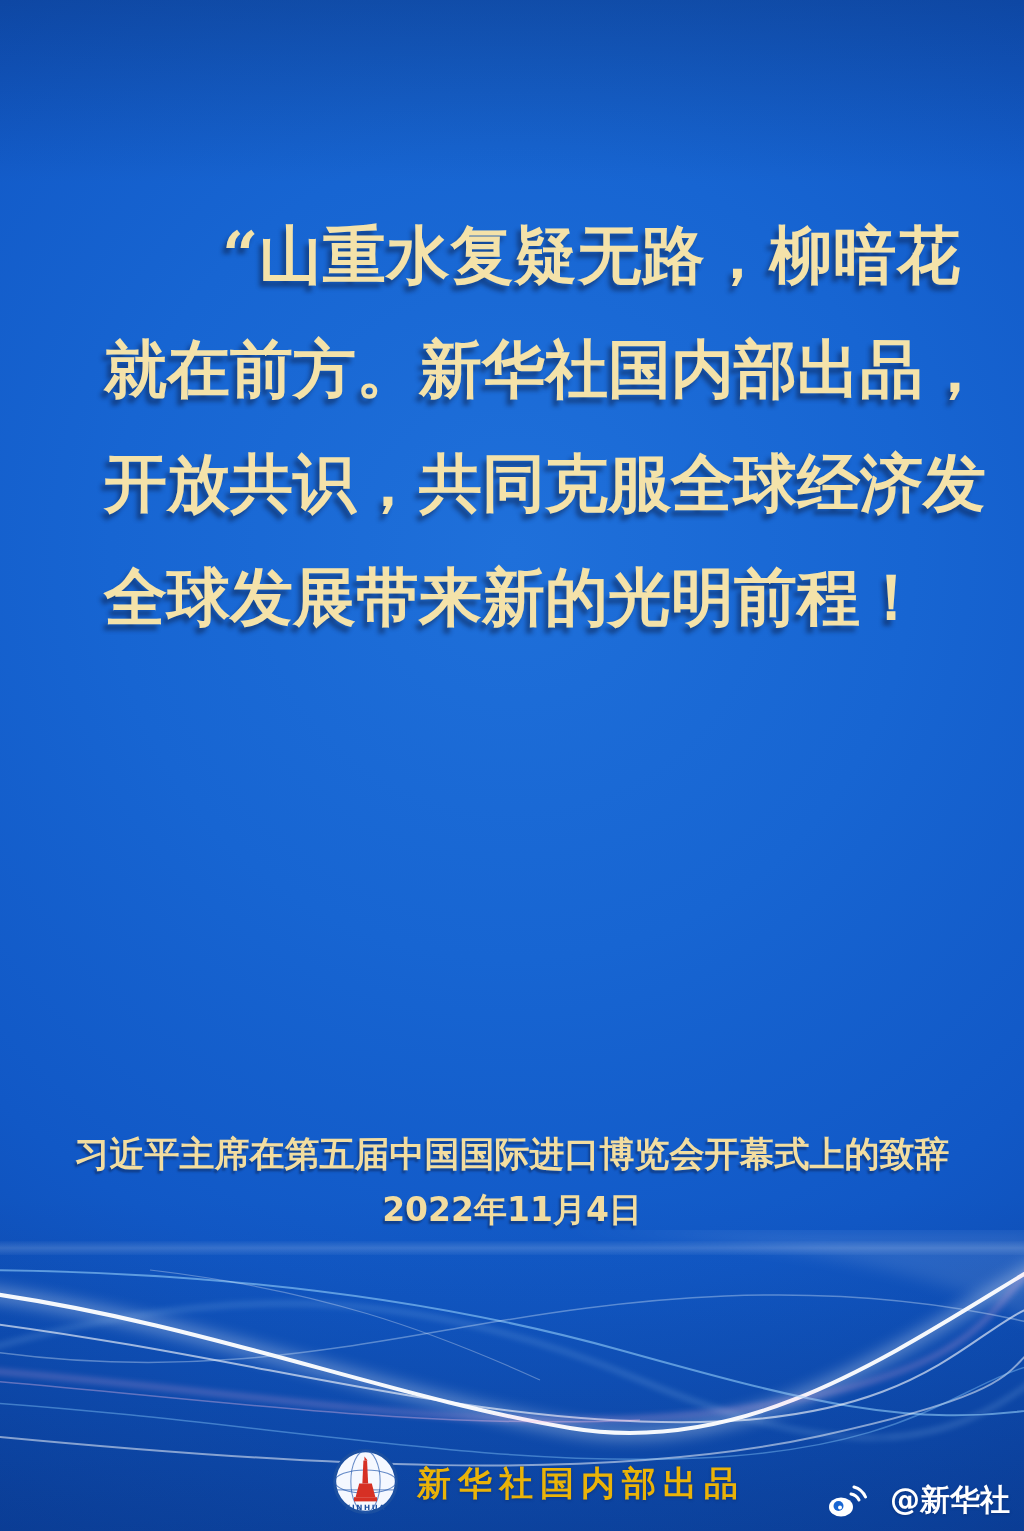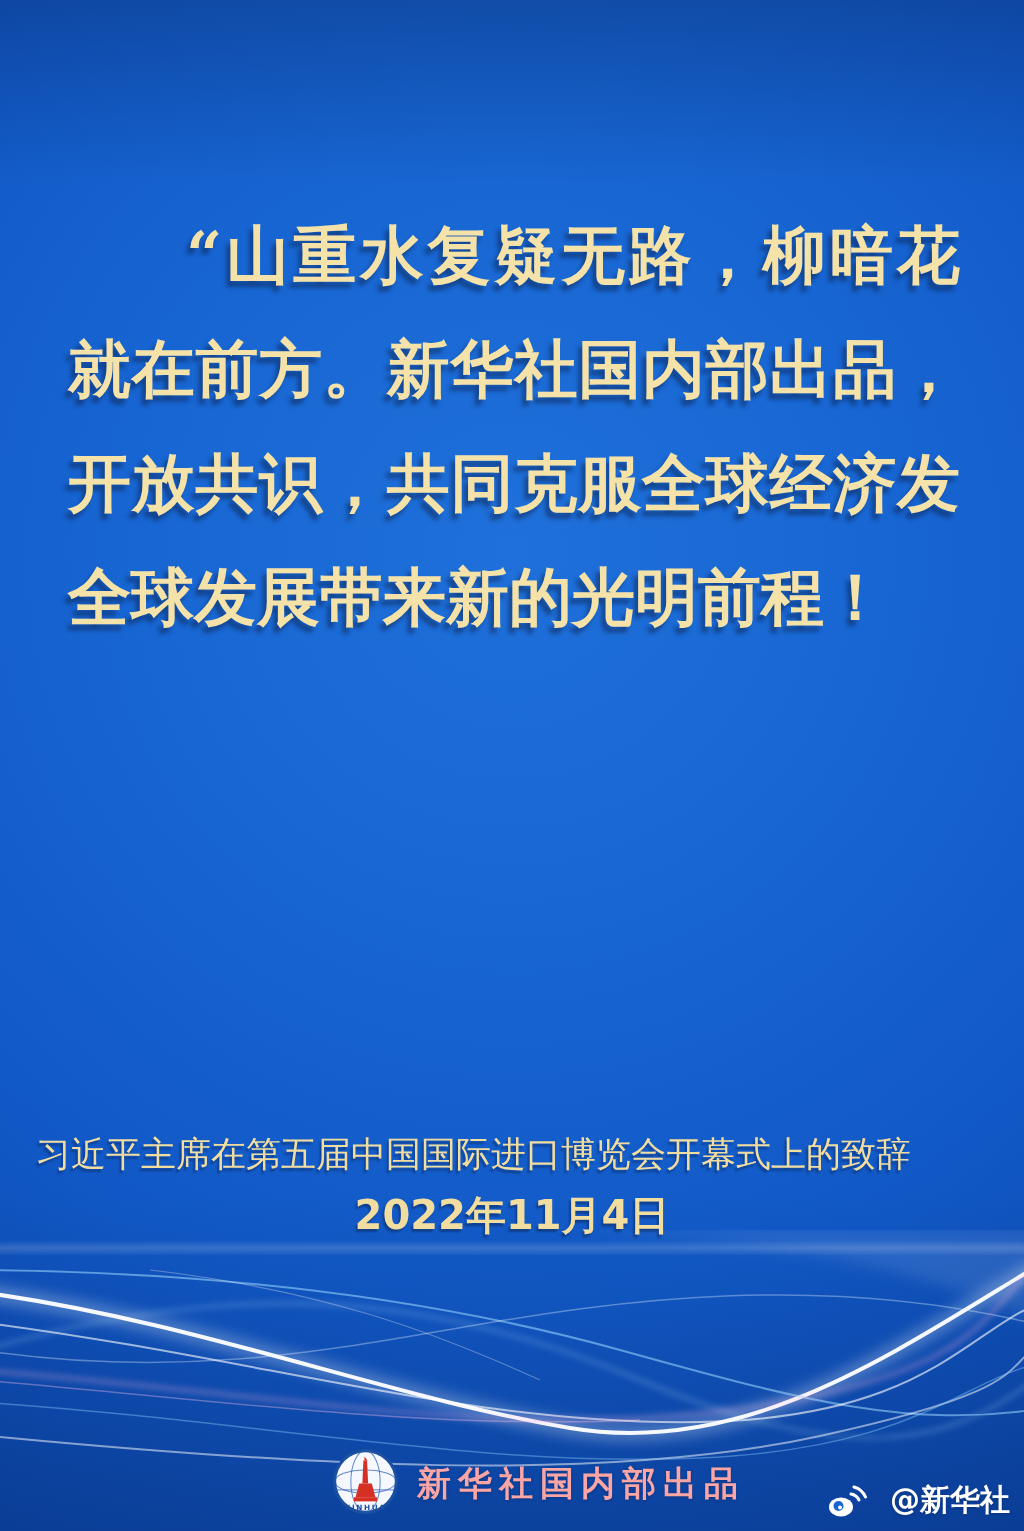--- a/index.html
+++ b/index.html
@@ -19,43 +19,43 @@
     background:linear-gradient(180deg, rgba(5,20,60,.25) 0%, rgba(5,20,60,0) 12%, rgba(5,20,60,0) 78%, rgba(4,16,50,.18) 100%);
     pointer-events:none;
   }
   .quote-block{
     position:absolute;left:68px;right:64px;top:198px;
     color:#f4e2a9;
     font-family:"DejaVu Serif","Liberation Serif",serif;
     font-weight:bold;font-size:63px;line-height:114px;
     text-shadow:-4px 6px 4px rgba(12,24,58,.45);
   }
-  .quote-line{text-align:justify;text-align-last:justify;white-space:nowrap;}
+  .quote-line{text-align:justify;text-align-last:justify;white-space:nowrap;margin-left:36px;}
   .quote-line.first{padding-left:118px;}
   .quote-line.last{text-align:left;text-align-last:left;}
   .caption{
     position:absolute;left:36px;right:36px;top:1133px;
-    text-align:left;color:#f2dda0;font-weight:normal;
+    text-align:center;color:#f2dda0;font-weight:bold;
     font-size:35px;line-height:42px;
     text-shadow:-2px 3px 2px rgba(12,24,58,.4);
   }
   .date{
     position:absolute;left:0;right:0;top:1188px;
-    text-align:center;color:#f2dda0;font-weight:bold;font-size:40px;
+    text-align:center;color:#f2dda0;font-weight:bold;font-size:33px;
     text-shadow:-2px 3px 2px rgba(12,24,58,.4);
   }
   .light-band{
     position:absolute;left:0;right:0;top:1241px;height:14px;
     background:linear-gradient(180deg, rgba(255,255,255,.02), rgba(255,255,255,.16) 50%, rgba(255,255,255,.03));
   }
   .waves{position:absolute;left:0;top:1230px;width:1024px;height:301px;}
   .footer-logo{position:absolute;left:332px;top:1448px;width:67px;height:67px;}
   .producer{
     position:absolute;left:417px;top:1461px;
-    color:#fca5a5;font-size:34px;font-weight:bold;letter-spacing:7px;
+    color:#eab308;font-size:34px;font-weight:bold;letter-spacing:7px;
     text-shadow:0 1px 3px rgba(10,30,80,.4);
   }
   .watermark{
     position:absolute;right:14px;top:1480px;
     display:flex;align-items:center;gap:23px;
     color:#ffffff;font-size:30px;font-weight:bold;
     text-shadow:0 1px 3px rgba(10,30,80,.4);
   }
   .weibo-icon{width:40px;height:34px;display:block;}
 </style>

